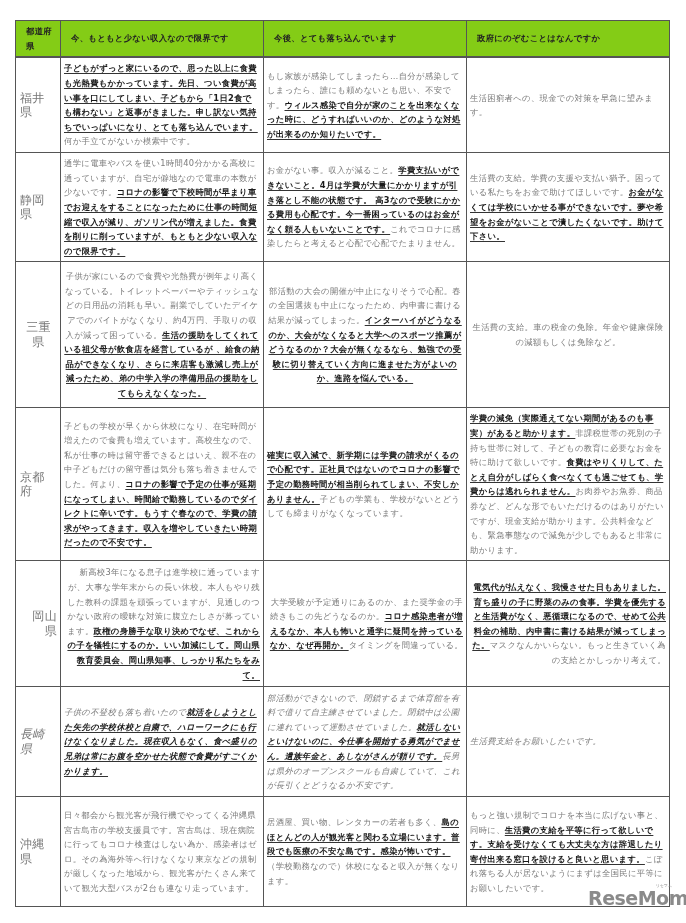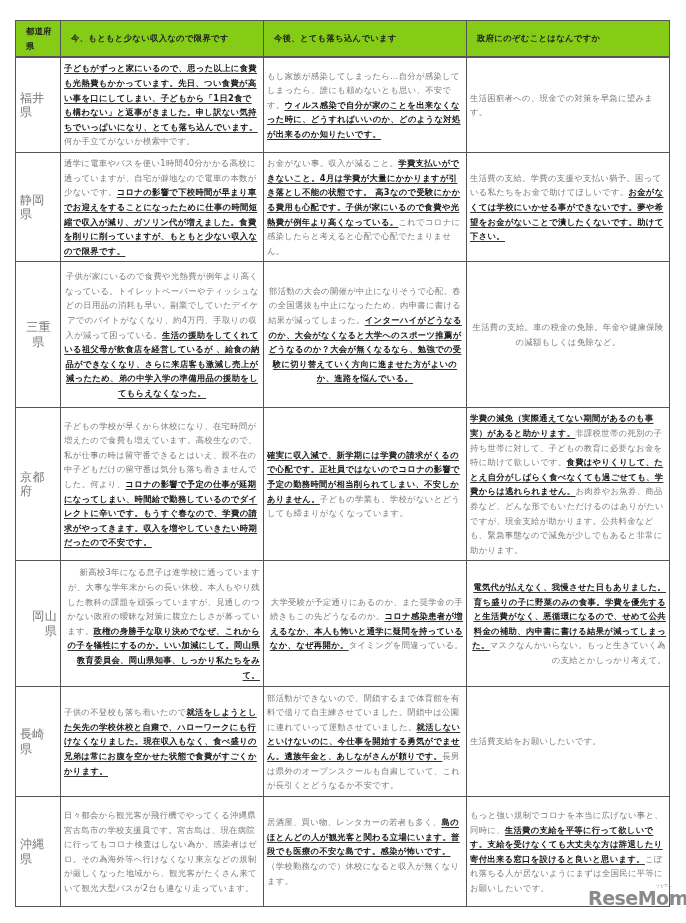--- a/index.html
+++ b/index.html
@@ -24,21 +24,21 @@
   }
   table.survey td.pref { color: #777777; font-size: 12px; padding-left: 4px; }
   .seg-plain { color: #7a7a7a; }
   .seg-em { color: #1a1a1a; font-weight: bold; text-decoration: underline;
             text-decoration-color: #333333; text-underline-offset: 2px; }
   tr.r0 td { height: 88px; }
   tr.r1 td { height: 97px; }
   tr.r2 td { height: 139px; text-align: center; }
   tr.r3 td { height: 140px; }
   tr.r4 td { height: 119px; text-align: right; }
-  tr.r5 td { height: 103px; }
+  tr.r5 td { height: 103px; font-style: italic; }
   tr.r6 td { height: 103px; }
   .logo {
     position: absolute; left: 588px; top: 885px; width: 92px; height: 26px;
   }
   .logo-text {
     font-family: "DejaVu Sans", sans-serif; font-weight: bold; font-size: 19px;
     color: #8a8a8a; letter-spacing: -0.5px; line-height: 26px;
   }
   .logo-ruby {
     position: absolute; right: 8px; top: -2px; font-size: 4px; color: #8a8a8a;
@@ -65,21 +65,21 @@
   <tbody id="tbody">
       <tr class="r0">
         <td class="pref">福井県</td>
         <td><span class="seg-em">子どもがずっと家にいるので、思った以上に食費も光熱費もかかっています。先日、つい食費が高い事を口にしてしまい、子どもから「1日2食でも構わない」と返事がきました。申し訳ない気持ちでいっぱいになり、とても落ち込んでいます。</span><span class="seg-plain">何か手立てがないか模索中です。</span></td>
         <td><span class="seg-plain">もし家族が感染してしまったら…自分が感染してしまったら、誰にも頼めないとも思い、不安です。</span><span class="seg-em">ウィルス感染で自分が家のことを出来なくなった時に、どうすればいいのか、どのような対処が出来るのか知りたいです。</span></td>
         <td><span class="seg-plain">生活困窮者への、現金での対策を早急に望みます。</span></td>
       </tr>
       <tr class="r1">
         <td class="pref">静岡県</td>
         <td><span class="seg-plain">通学に電車やバスを使い1時間40分かかる高校に通っていますが、自宅が僻地なので電車の本数が少ないです。</span><span class="seg-em">コロナの影響で下校時間が早まり車でお迎えをすることになったために仕事の時間短縮で収入が減り、ガソリン代が増えました。食費を削りに削っていますが、もともと少ない収入なので限界です。</span></td>
-        <td><span class="seg-plain">お金がない事。収入が減ること。</span><span class="seg-em">学費支払いができないこと。4月は学費が大量にかかりますが引き落とし不能の状態です。 高3なので受験にかかる費用も心配です。子供が家にいるので食費や光熱費が例年より高くなっている。</span><span class="seg-plain">これでコロナに感染したらと考えると心配で心配でたまりません。</span></td>
+        <td><span class="seg-plain">お金がない事。収入が減ること。</span><span class="seg-em">学費支払いができないこと。4月は学費が大量にかかりますが引き落とし不能の状態です。 高3なので受験にかかる費用も心配です。今一番困っているのはお金がなく頼る人もいないことです。</span><span class="seg-plain">これでコロナに感染したらと考えると心配で心配でたまりません。</span></td>
         <td><span class="seg-plain">生活費の支給。学費の支援や支払い猶予。困っている私たちをお金で助けてほしいです。</span><span class="seg-em">お金がなくては学校にいかせる事ができないです。夢や希望をお金がないことで潰したくないです。助けて下さい。</span></td>
       </tr>
       <tr class="r2">
         <td class="pref">三重県</td>
         <td><span class="seg-plain">子供が家にいるので食費や光熱費が例年より高くなっている。トイレットペーパーやティッシュなどの日用品の消耗も早い。副業でしていたデイケアでのバイトがなくなり、約4万円、手取りの収入が減って困っている。</span><span class="seg-em">生活の援助をしてくれている祖父母が飲食店を経営しているが 、給食の納品ができなくなり、さらに来店客も激減し売上が減ったため、弟の中学入学の準備用品の援助をしてもらえなくなった。</span></td>
         <td><span class="seg-plain">部活動の大会の開催が中止になりそうで心配。春の全国選抜も中止になったため、内申書に書ける結果が減ってしまった。</span><span class="seg-em">インターハイがどうなるのか、大会がなくなると大学へのスポーツ推薦がどうなるのか？大会が無くなるなら、勉強での受験に切り替えていく方向に進ませた方がよいのか、進路を悩んでいる。</span></td>
         <td><span class="seg-plain">生活費の支給。車の税金の免除。年金や健康保険の減額もしくは免除など。</span></td>
       </tr>
       <tr class="r3">
         <td class="pref">京都府</td>

